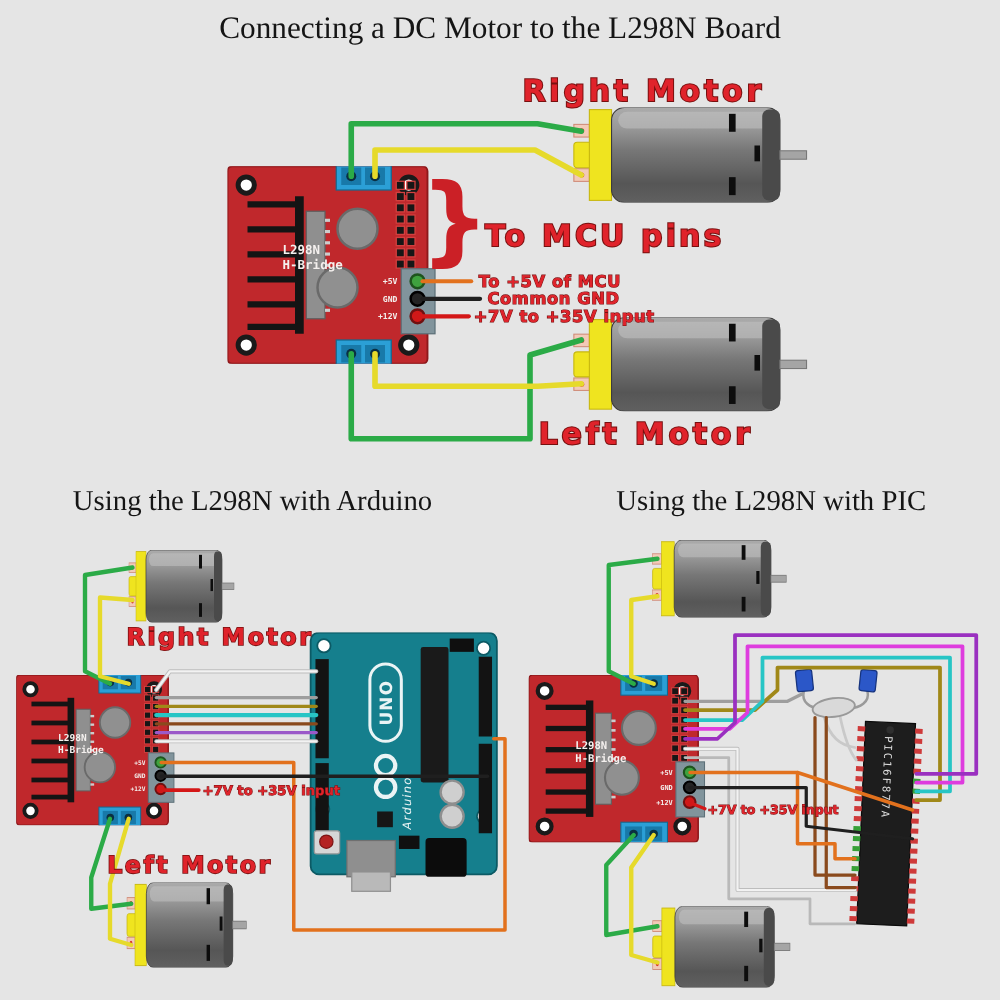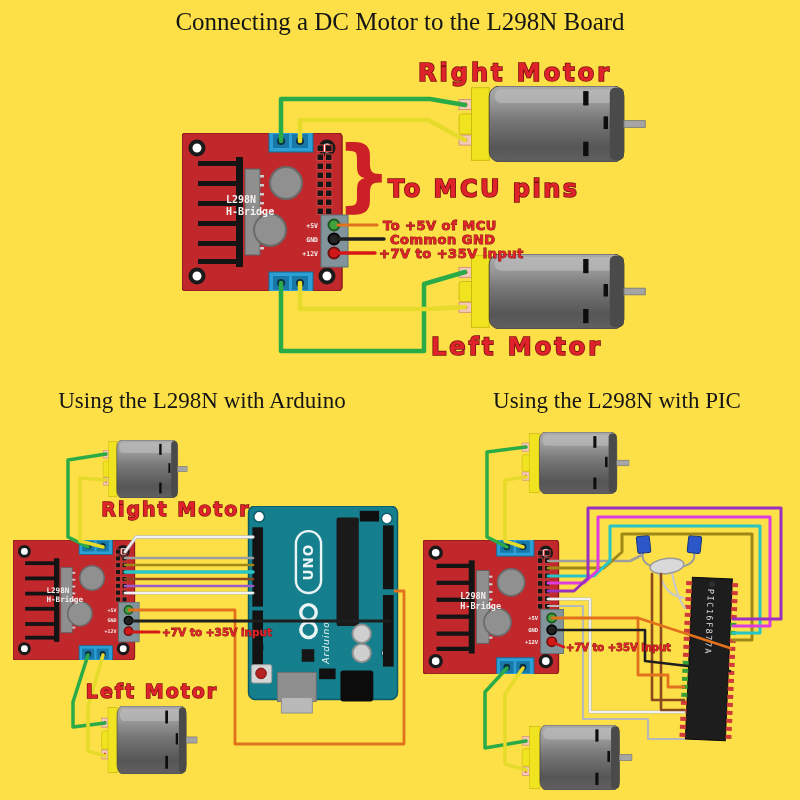--- a/index.html
+++ b/index.html
@@ -1,16 +1,16 @@
 <!DOCTYPE html>
 <html><head>
 <meta charset="utf-8">
 <style>
   html,body{margin:0;padding:0;background:#ffffff;}
-  .stage{position:relative;width:800px;height:800px;background:#fde047;overflow:hidden;}
+  .stage{position:relative;width:800px;height:800px;background:#e5e5e5;overflow:hidden;}
   svg{display:block;}
   .serif-title{font-family:"Liberation Serif",serif;fill:#151515;}
   .red-label{font-family:"DejaVu Sans",sans-serif;font-weight:bold;fill:#e0232b;stroke:#77100f;paint-order:stroke;}
   .board-text{font-family:"DejaVu Sans Mono",monospace;font-weight:bold;fill:#f4f0ee;}
   .wire{fill:none;stroke-linecap:round;stroke-linejoin:round;}
 </style>
 </head>
 <body>
 
 <div class="stage">

